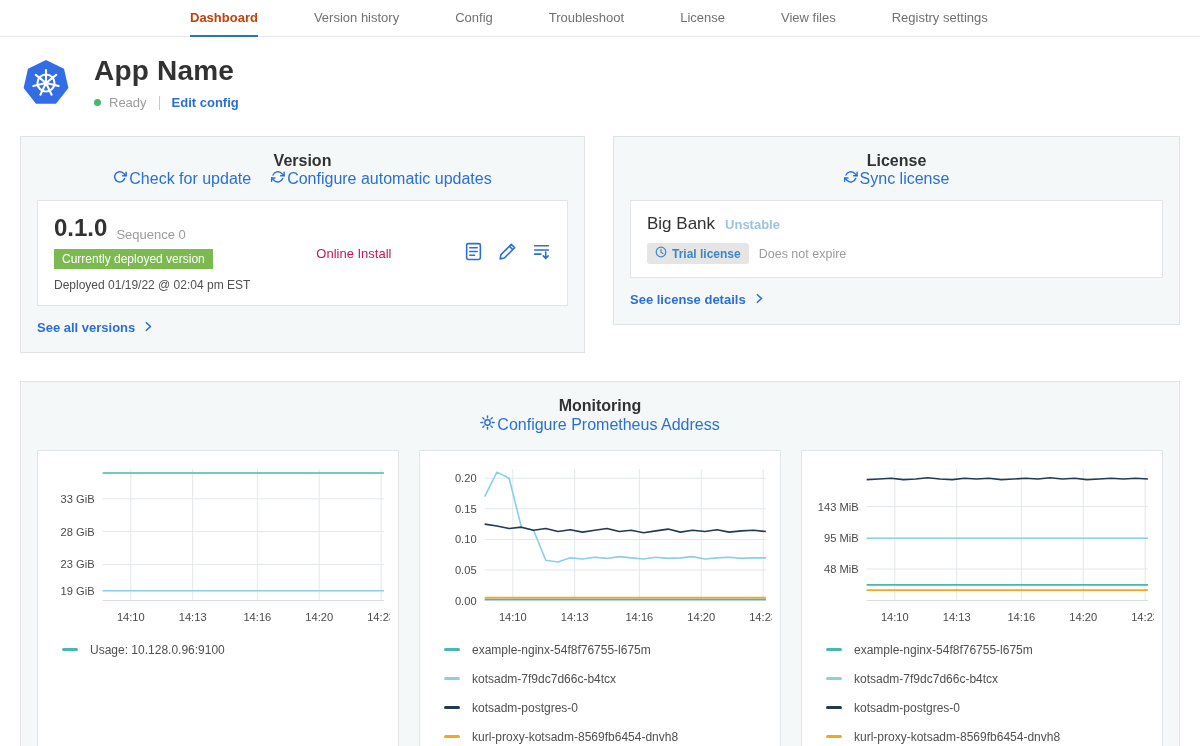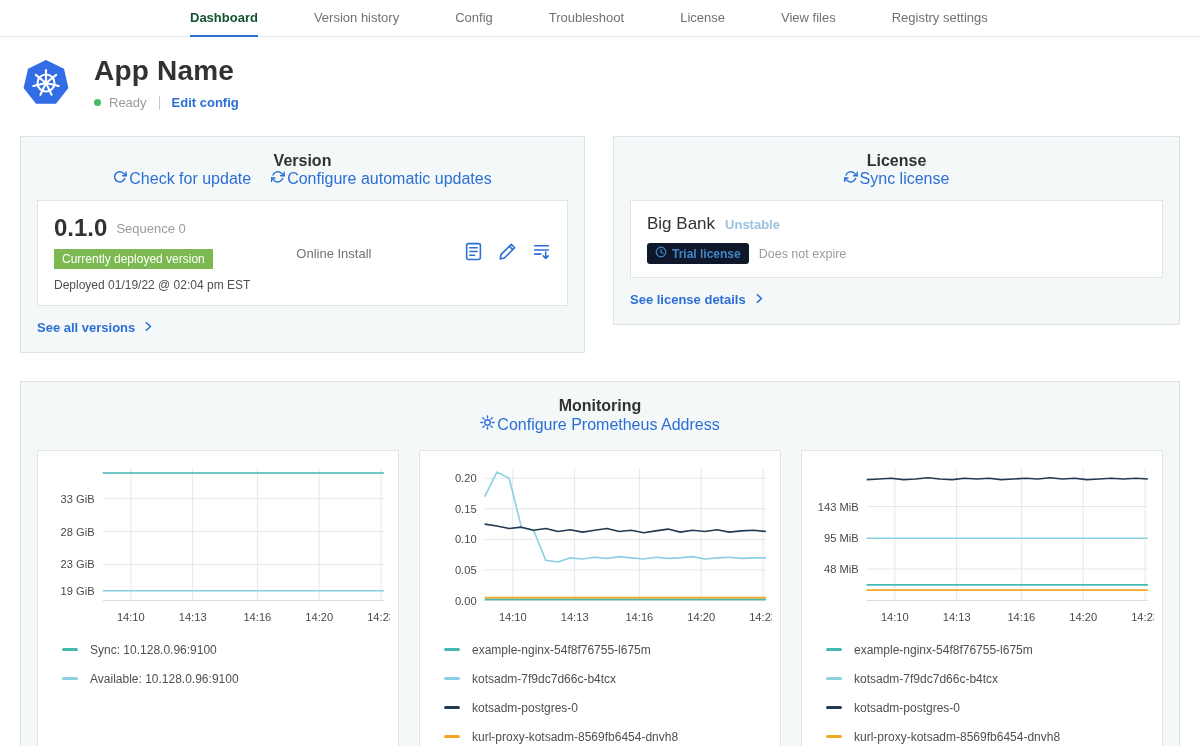--- a/index.html
+++ b/index.html
@@ -19,21 +19,21 @@
     border-bottom: 1px solid #e8e8e8;
     background: #fff;
   }
   .tab {
     display: flex; align-items: center;
     font-size: 13px; color: #717171;
     border-bottom: 2px solid transparent;
     margin-bottom: -1px;
     white-space: nowrap;
   }
-  .tab.active { color: #14532d; font-weight: bold; border-bottom-color: #2b6fd4; }
+  .tab.active { color: #c2410c; font-weight: bold; border-bottom-color: #2b6fd4; }
 
   
   .app-header { display: flex; align-items: flex-start; gap: 24px; margin: 18px 22px 0; }
   .app-logo { width: 48px; height: 48px; flex: 0 0 48px; margin-top: 4px; }
   .app-title { font-size: 28px; font-weight: bold; color: #323232; letter-spacing: .2px; }
   .status-row { display: flex; align-items: center; gap: 8px; margin-top: 8px; font-size: 13px; }
   .status-dot { width: 7px; height: 7px; border-radius: 50%; background: #44bb66; display: inline-block; }
   .status-text { color: #9b9b9b; }
   .vdiv { width: 1px; height: 14px; background: #c6cacd; margin: 0 4px; }
   .blue-link { color: #2b6fd4; font-size: 13px; font-weight: bold; display: inline-flex; align-items: center; gap: 6px; }
@@ -43,34 +43,34 @@
   .card { background: #f5f8f9; border: 1px solid #dfe3e6; padding: 15px 16px 16px; }
   .version-card { flex: 0 0 565px; }
   .license-card { flex: 1; }
   .card-head { display: flex; justify-content: space-between; align-items: center; flex-direction: column; }
   .card-title { font-size: 16px; font-weight: bold; color: #323232; }
   .head-links { display: flex; align-items: center; gap: 20px; }
   .head-link { color: #2b6fd4; font-size: 16px; font-weight: normal; display: inline-flex; align-items: center; gap: 2px; }
   .head-link svg { flex: 0 0 auto; }
 
   .inner-card { background: #fff; border: 1px solid #e1e5e8; margin-top: 12px; padding: 13px 16px; display: flex; align-items: center; }
-  .ver-line { display: flex; align-items: center; gap: 9px; }
+  .ver-line { display: flex; align-items: flex-end; gap: 9px; }
   .ver-num { font-size: 24px; font-weight: bold; color: #323232; }
   .ver-seq { font-size: 13px; color: #9b9b9b; }
   .badge-green { display: inline-block; margin-top: 7px; background: #7cb950; color: #fff; font-size: 12px; padding: 3px 8px; border-radius: 0; }
   .deployed { margin-top: 9px; font-size: 12px; color: #4f4f4f; }
-  .install-type { margin-left: 46px; font-size: 13px; color: #737373; align-self: center; }
+  .install-type { margin-left: 66px; font-size: 13px; color: #be185d; align-self: center; }
   .ver-icons { margin-left: auto; display: flex; align-items: center; gap: 15px; color: #2b6fd4; }
   .see-link { margin-top: 14px; gap: 8px; }
 
   .lic-line { display: flex; align-items: center; gap: 10px; }
   .lic-name { font-size: 17px; font-weight: normal; color: #323232; }
   .lic-channel { font-size: 13px; color: #9cc3dd; font-weight: bold; }
   .lic-row2 { display: flex; align-items: center; gap: 10px; margin-top: 9px; }
-  .badge-trial { display: inline-flex; align-items: center; gap: 5px; background: #0f172a; color: #4086c4; font-size: 12px; font-weight: bold; padding: 3px 8px; border-radius: 3px; }
+  .badge-trial { display: inline-flex; align-items: center; gap: 5px; background: #e5e5e5; color: #4086c4; font-size: 12px; font-weight: bold; padding: 3px 8px; border-radius: 3px; }
   .lic-expiry { font-size: 12.5px; color: #9b9b9b; }
   .license-card .inner-card { display: block; }
 
   
   .monitoring { margin: 28px 20px 16px; }
   .charts-row { display: flex; gap: 20px; margin-top: 16px; }
   .chart-card { flex: 1; background: #fff; border: 1px solid #e1e5e8; height: 340px; display: flex; flex-direction: column; padding: 10px 8px 12px; }
   .chart-plot svg { display: block; width: 100%; height: auto; }
   .chart-legend { display: flex; flex-direction: column; gap: 15px; padding: 12px 16px 0; }
   .legend-item { display: flex; align-items: center; gap: 12px; font-size: 12px; color: #4f4f4f; }
@@ -283,25 +283,21 @@
             <line x1="56" y1="128.25" x2="334" y2="128.25" stroke="#e4e8eb" stroke-width="1"></line>
             <text x="48" y="132.25" text-anchor="end" font-size="11" fill="#4a4a4a">19 GiB</text>
             <line x1="56" y1="138" x2="334" y2="138" stroke="#d9dee1" stroke-width="1"></line>
             <polyline points="56.0,11.9 95.7,11.9 135.4,11.9 175.1,11.9 214.9,11.9 254.6,11.9 294.3,11.9 334.0,11.9" fill="none" stroke="#45b8b0" stroke-width="1.6" stroke-linejoin="round"></polyline>
             <polyline points="56.0,128.3 95.7,128.3 135.4,128.3 175.1,128.3 214.9,128.3 254.6,128.3 294.3,128.3 334.0,128.3" fill="none" stroke="#8bcfe3" stroke-width="1.6" stroke-linejoin="round"></polyline>
           </svg>
         </div>
       <div class="chart-legend" data-interactable="false">
           <div class="legend-item" data-interactable="false">
             <span class="legend-dash" data-interactable="false" style="background: rgb(69, 184, 176);"></span>
-            <span data-interactable="false">Sync: 10.128.0.96:9100</span>
-          </div>
-          <div class="legend-item" data-interactable="false">
-            <span class="legend-dash" data-interactable="false" style="background: rgb(139, 207, 227);"></span>
-            <span data-interactable="false">Available: 10.128.0.96:9100</span>
+            <span data-interactable="false">Usage: 10.128.0.96:9100</span>
           </div>
         </div>
       <div class="chart-title" data-interactable="false">Disk Usage</div>
     </div>
     <div class="chart-card" data-interactable="false">
       <div class="chart-plot" data-interactable="false">
           <svg viewBox="0 0 340 168">
             <line x1="83.8" y1="8" x2="83.8" y2="138" stroke="#e4e8eb" stroke-width="1"></line>
             <text x="83.8" y="158" text-anchor="middle" font-size="11" fill="#4a4a4a">14:10</text>
             <line x1="144.96" y1="8" x2="144.96" y2="138" stroke="#e4e8eb" stroke-width="1"></line>

